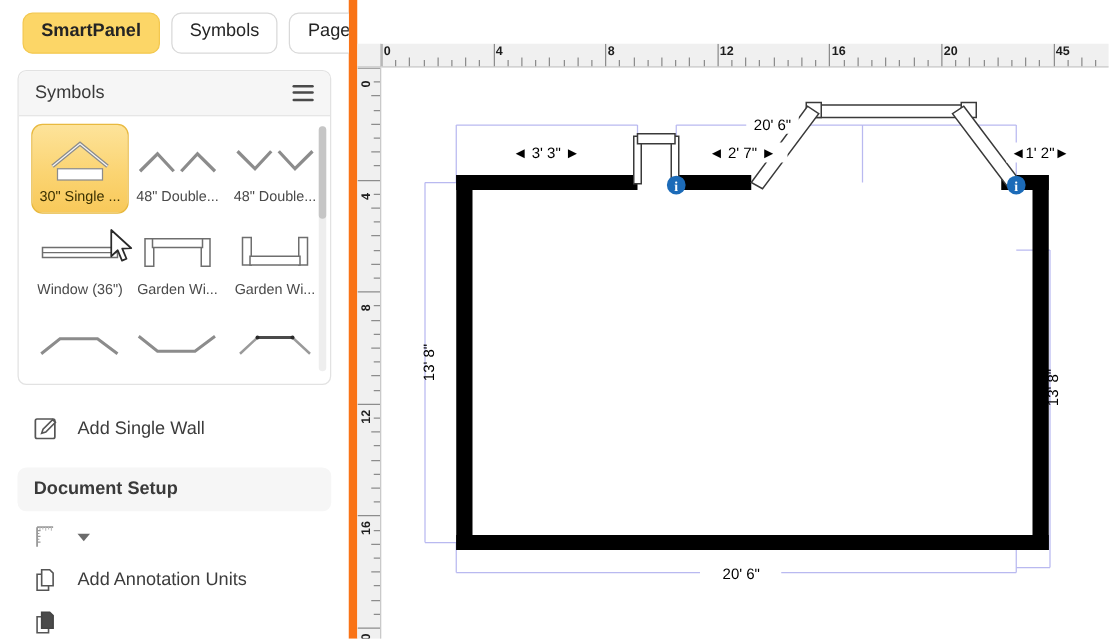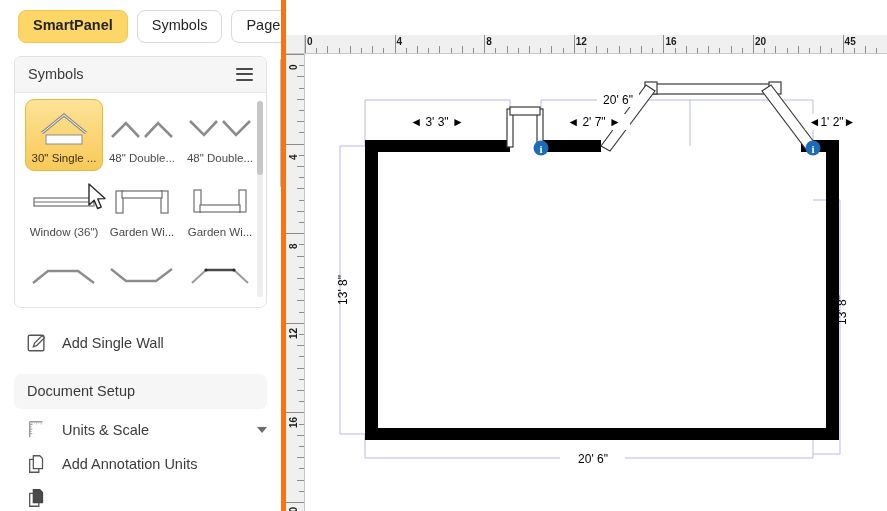--- a/index.html
+++ b/index.html
@@ -9,21 +9,21 @@
     background: #ffffff;
     overflow: hidden;
   }
   #app { position: relative; width: 887px; height: 511px; }
 
   
   #left-panel {
     position: absolute; left: 0; top: 0;
     width: 286px; height: 511px;
     background: #ffffff;
-    border-right: 5px solid #f97316;
+    border-right: 7px solid #f97316;
     overflow: hidden;
   }
   #panel-tabs {
     display: flex; align-items: center; gap: 9px;
     padding: 11px 10px 10px 18px;
     height: 52px;
   }
   .tab-btn {
     font-size: 14.5px; color: #242424;
     padding: 7px 14px 8px 14px;
@@ -124,20 +124,21 @@
     border-right: 5px solid transparent;
     border-top: 6px solid #6b6b6b;
   }
   .section-head {
     margin: 14px 14px 4px 14px;
     background: #f6f6f6;
     border-radius: 7px;
     padding: 9px 13px 10px 13px;
     font-size: 14.5px;
     color: #3a3a3a;
+    font-weight: bold;
   }
   #add-wall-row { margin-top: 18px; }
 
   
   #canvas-area {
     position: absolute; left: 286px; top: 0;
     width: 601px; height: 511px;
     background: #ffffff;
   }
   #tabbar {
@@ -319,21 +320,20 @@
     </div>
 
     <div class="section-head">Document Setup</div>
 
     <div class="menu-row">
       <svg class="ico" viewBox="0 0 24 24">
         <path d="M4 3 L18 3 M4 3 L4 20" fill="none" stroke="#9a9a9a" stroke-width="1.6"></path>
         <path d="M6.5 3 L6.5 6 M9 3 L9 5 M11.5 3 L11.5 6 M14 3 L14 5 M16.5 3 L16.5 6" stroke="#c0c0c0" stroke-width="1"></path>
         <path d="M4 6 L7 6 M4 8.5 L6 8.5 M4 11 L7 11 M4 13.5 L6 13.5 M4 16 L7 16" stroke="#9a9a9a" stroke-width="1"></path>
       </svg>
-      <span class="label">Units &amp; Scale</span>
       <span class="caret"></span>
     </div>
 
     <div class="menu-row">
       <svg class="ico" viewBox="0 0 24 24">
         <path d="M4 7 L4 21 L14 21 L14 10 L11 7 Z" fill="#ffffff" stroke="#555" stroke-width="1.4"></path>
         <path d="M8 3 L8 17 L18 17 L18 6 L15 3 Z" fill="#ffffff" stroke="#555" stroke-width="1.4"></path>
       </svg>
       <span class="label">Add Annotation Units</span>
     </div>

